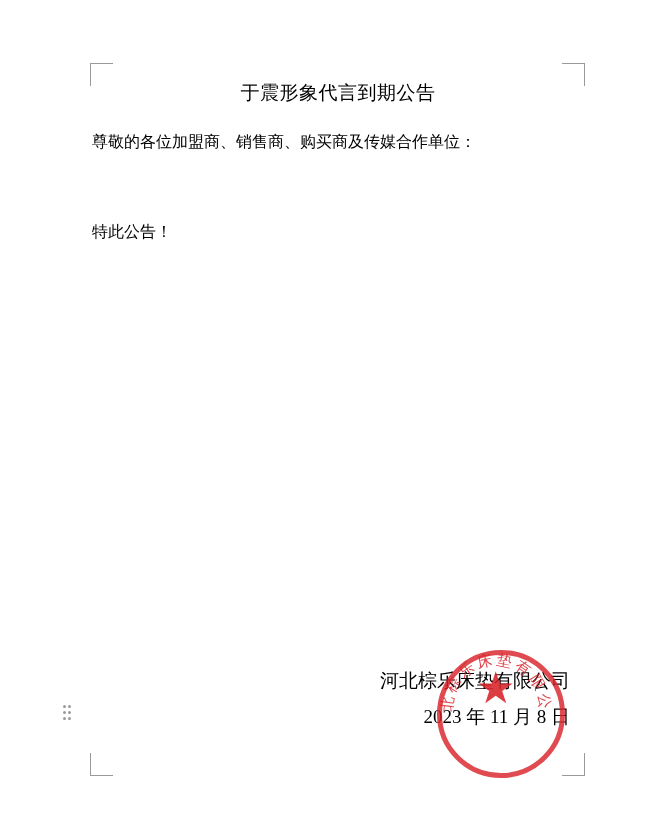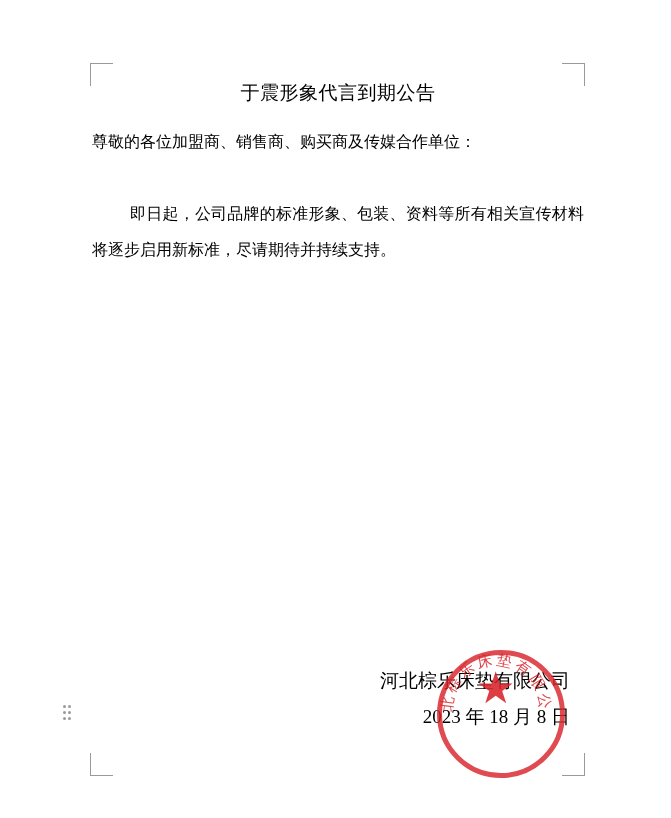--- a/index.html
+++ b/index.html
@@ -151,27 +151,27 @@
   <div class="crop tr"></div>
   <div class="crop bl"></div>
   <div class="crop br"></div>
 
   <div class="doc-body">
     <div class="doc-title">于震形象代言到期公告</div>
     <p class="para noindent">尊敬的各位加盟商、销售商、购买商及传媒合作单位：</p>
     <div class="gap-small"></div>
     <div class="gap-small"></div>
     <div class="gap-small"></div>
-    <p class="para indent">即日起，公司品牌的标准形象、包装、资料等所有相关宣传材料将逐步启用新标准，尽请期待并持续支持。</p>
     <div class="gap-med"></div>
+    <p class="para noindent">特此公告！</p>
   </div>
 
   <div class="signature">
     <span class="sig-line">河北棕乐床垫有限公司</span>
-    <span class="sig-line">2023 年 18 月 8 日</span>
+    <span class="sig-line">2023 年 11 月 8 日</span>
   </div>
 
   <div class="seal">
     <div class="seal-ring"></div>
     <div class="seal-text">
       <svg width="128" height="128" viewBox="0 0 128 128">
         <defs>
           <path id="arcpath" d="M 15,59 A 44,44 0 1 1 103,59" fill="none"></path>
         </defs>
         <text font-family="Liberation Serif, serif" font-size="15" fill="#d8232a" fill-opacity="0.85" letter-spacing="3">

